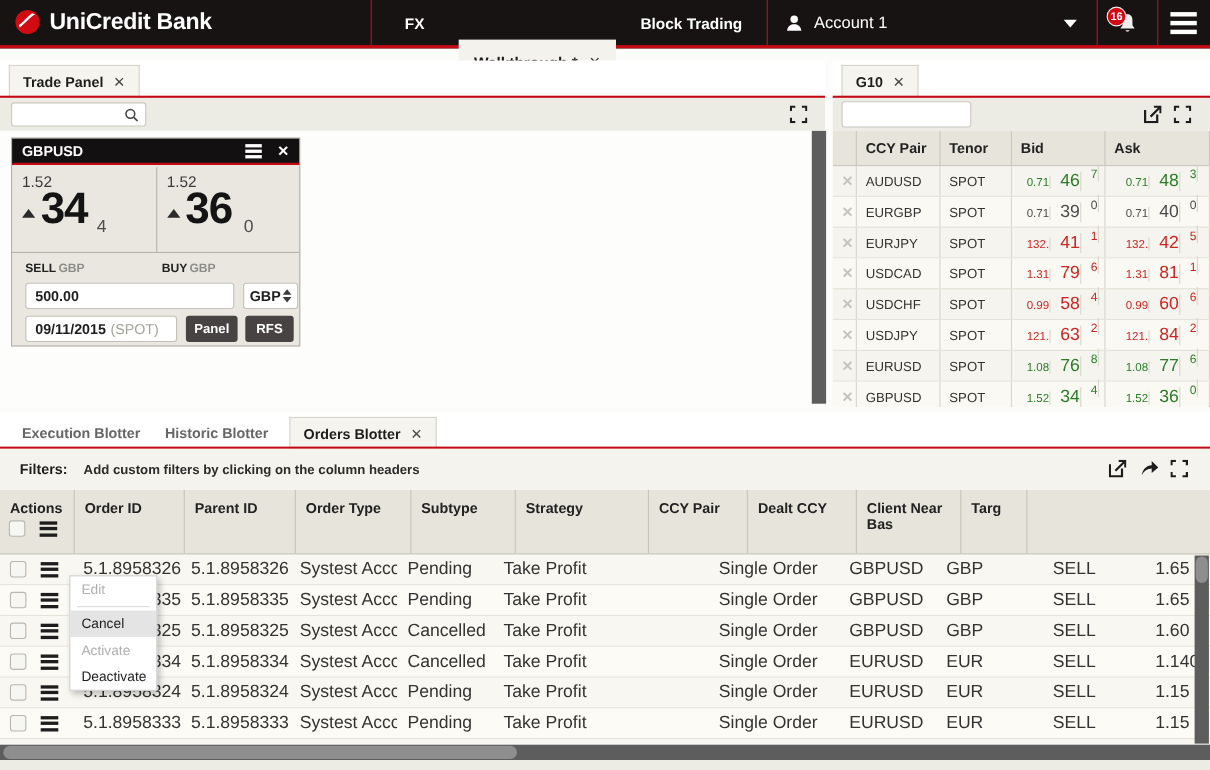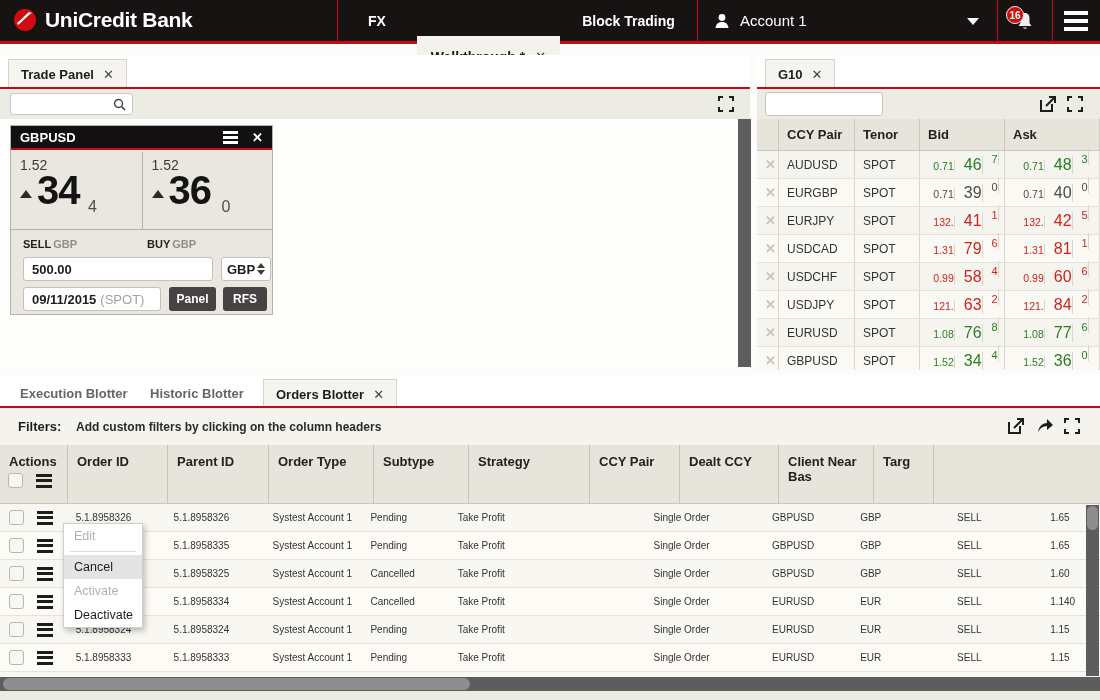--- a/index.html
+++ b/index.html
@@ -69,21 +69,21 @@
   .qp .sup { font-size:11px; vertical-align:top; margin-top:-2px; margin-left:1px; align-self:flex-start; padding-top:4px; }
   .t-up { color:#2a7d27; } .t-down { color:#cd2420; } .t-flat { color:#4b4b4b; }
 
   
   .filters { position:absolute; left:0; top:408px; width:1100px; height:37px; background:#f4f3ed; }
   .filters .lab { position:absolute; left:18px; top:11px; font-size:13px; font-weight:bold; color:#1d1d1d; }
   .filters .hint { position:absolute; left:76px; top:12px; font-size:12px; font-weight:bold; color:#2b2b2b; }
   .bl-wrap { position:absolute; left:0; top:445px; width:1100px; height:232px; overflow:hidden; background:#f8f7f1; }
   .bl-head { display:flex; height:59px; background:#e6e4db; border-bottom:1px solid #c9c7be; }
   .bl-head .hc { position:relative; border-right:1px solid #c6c4bb; font-size:13px; font-weight:bold; color:#222; padding:9px 0 0 9px; }
-  .bl-row { display:flex; height:28px; border-bottom:1px solid #e6e4da; font-size:10px; color:#333; }
+  .bl-row { display:flex; height:28px; border-bottom:1px solid #e6e4da; font-size:16px; color:#333; }
   .bl-row.alt { background:#fcfbf6; }
   .bl-row .c { display:flex; align-items:center; padding-left:9px; overflow:hidden; white-space:nowrap; }
   .cb { display:inline-block; width:15px; height:15px; border:1px solid #b9b7ae; border-radius:3px; background:#f6f6f3; cursor:pointer; }
   .rburger { display:inline-flex; flex-direction:column; gap:2.5px; cursor:pointer; }
   .rburger i { width:16px; height:3px; background:#1d1d1d; display:block; }
   .acts { display:flex; align-items:center; gap:13px; padding-left:9px; }
 
   
   .sb-v { position:absolute; background:#5d5d5d; }
   .sb-h { position:absolute; background:#5d5d5d; }

